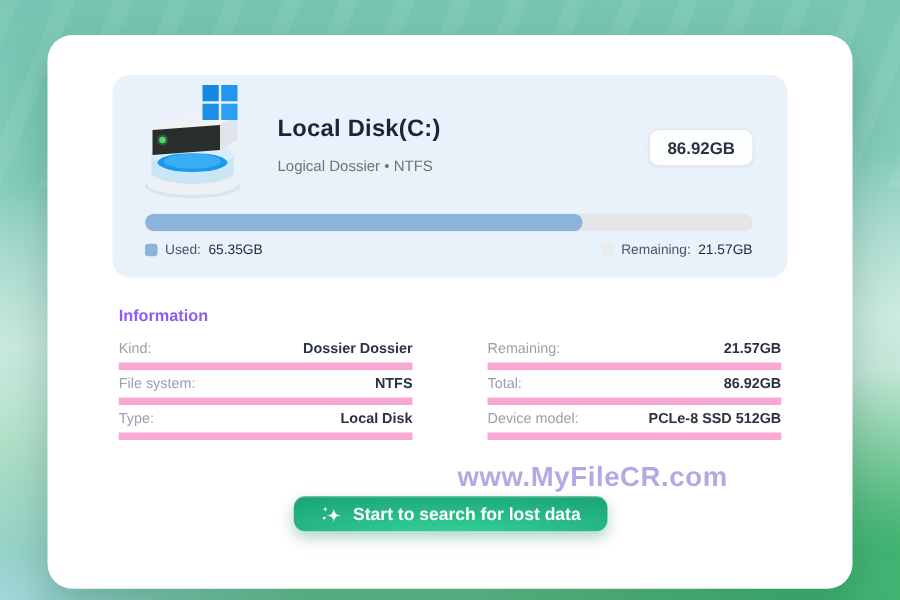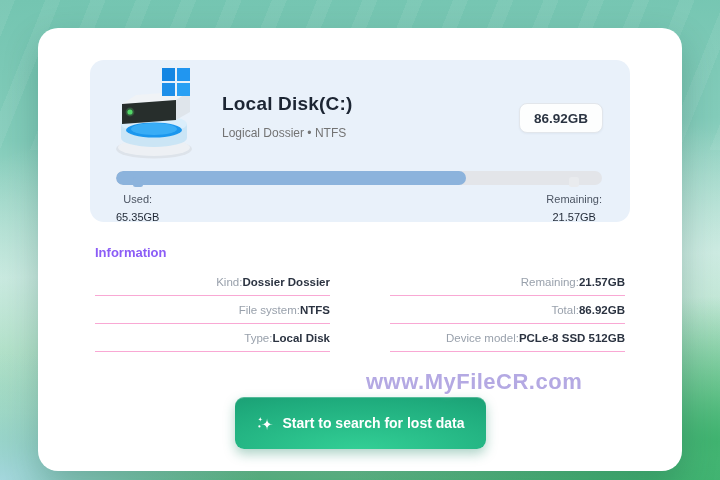--- a/index.html
+++ b/index.html
@@ -50,45 +50,45 @@
   }
   .bar-track{
     position:absolute; left:26px; right:28px; top:111px; height:14px;
     background:#e3e5e9; border-radius:7px; overflow:hidden;
   }
   .bar-fill{ height:100%; border-radius:7px; }
   .legend{
     position:absolute; left:26px; right:28px; top:132px; height:16px;
     display:flex; justify-content:space-between; align-items:center;
   }
-  .legend-item{ display:flex; align-items:center; gap:6px;flex-direction:column; }
+  .legend-item{ display:flex; align-items:center; gap:6px; }
   .swatch{ width:10px; height:10px; border-radius:2.5px; }
   .legend-label{ font-size:11px; color:#4c5563; }
   .legend-value{ font-size:11px; font-weight:normal; color:#1f2835; }
 
   
   .info-heading{
     position:absolute; left:57px; top:217px;
     font-size:13px; font-weight:bold; color:#8b5cf6;
   }
   .info-grid{
     position:absolute; left:57px; top:240px; width:530px;
     display:flex; gap:60px;
   }
   .info-col{ width:235px; }
   .info-row{
-    height:28px; display:flex; justify-content:flex-end; align-items:center;
-    border-bottom:1px solid #f9a8d4;
+    height:28px; display:flex; justify-content:space-between; align-items:center;
+    border-bottom:6px solid #f9a8d4;
   }
   .info-label{ font-size:11.5px; color:#99a1ac; }
   .info-value{ font-size:11.5px; font-weight:600; color:#2b3341; }
 
   
   .start-btn{
-    position:absolute; left:197px; top:369px; width:251px; height:52px;
+    position:absolute; left:197px; top:369px; width:251px; height:28px;
     border:none; border-radius:9px; cursor:pointer; z-index:6;
     background:radial-gradient(120% 170% at 50% 105%, #33d096 0%, #1fac7d 58%, #158d69 100%);
     box-shadow:0 5px 12px rgba(20,130,95,.35), inset 0 1px 0 rgba(255,255,255,.25);
     display:flex; align-items:center; justify-content:center; gap:9px;
     color:#ffffff; font-size:14px; font-weight:600; font-family:inherit;
   }
   .sparkle{ width:17px; height:17px; flex:0 0 auto; }
 
   
   .watermark{

